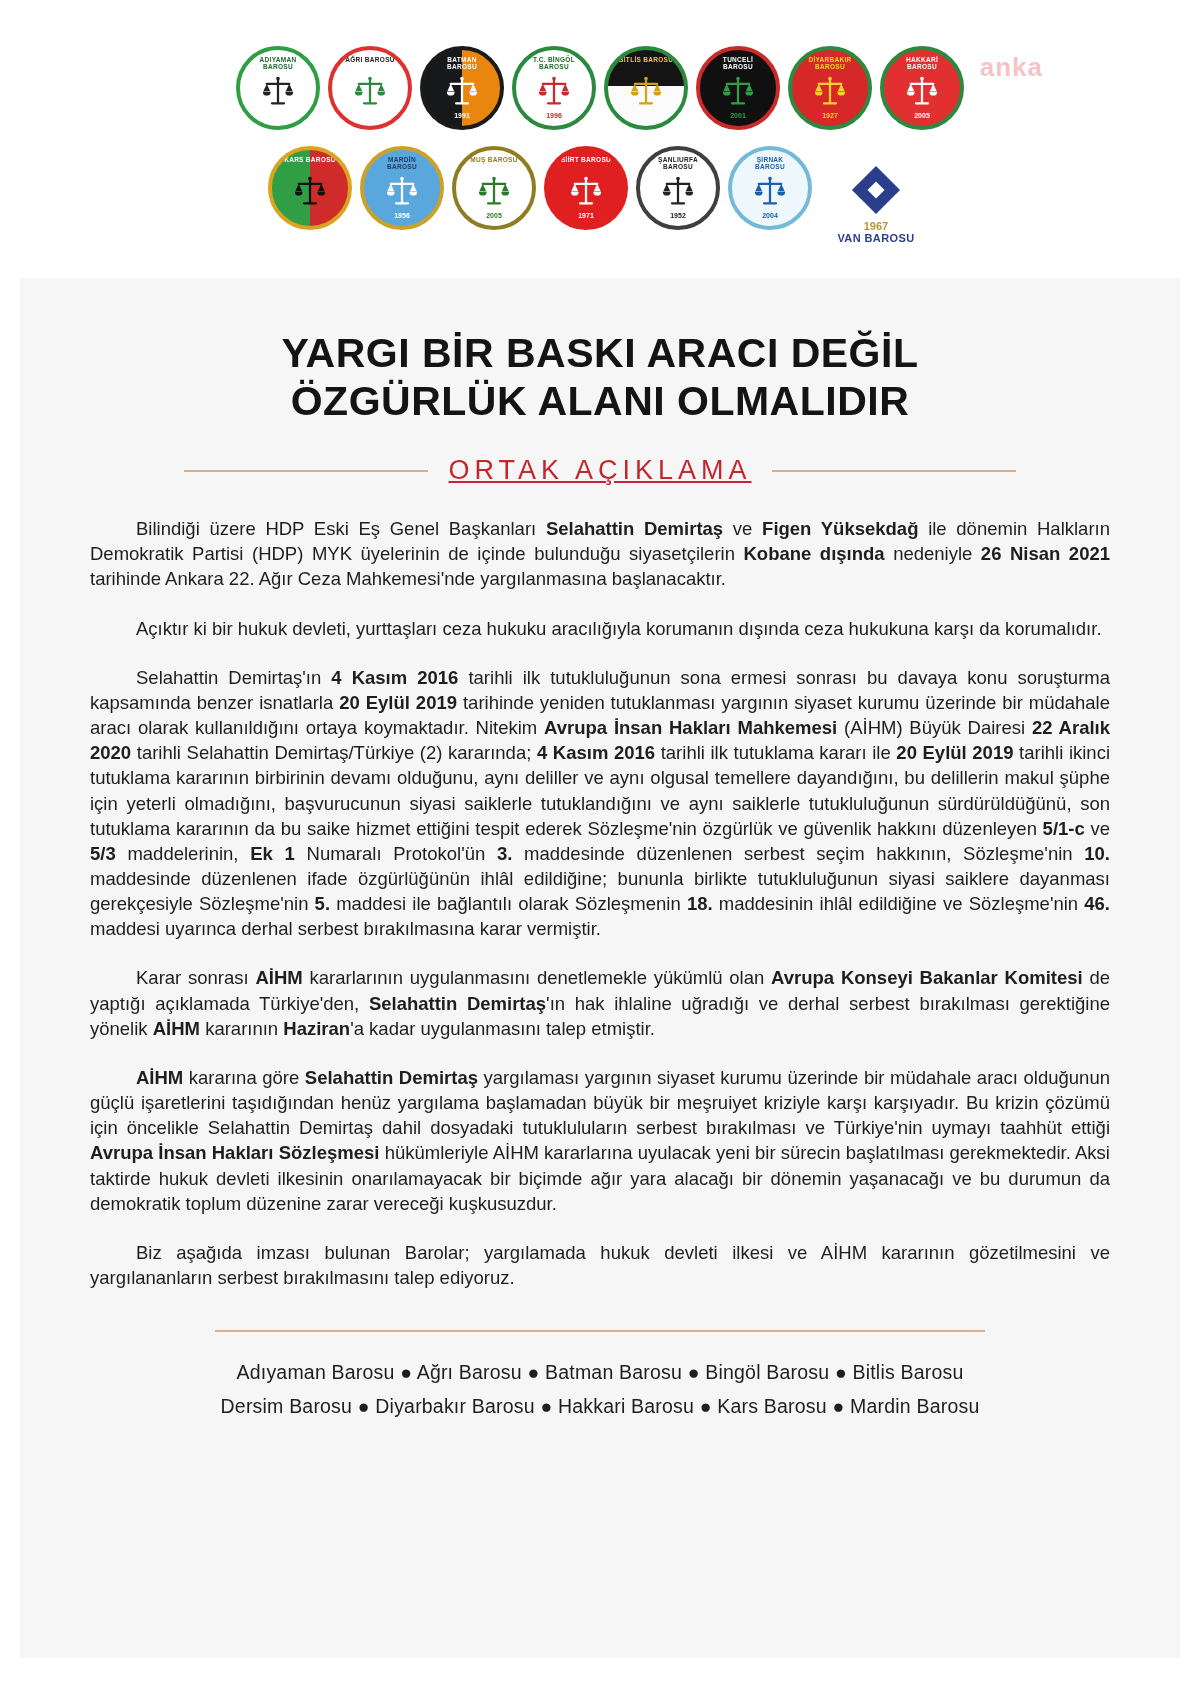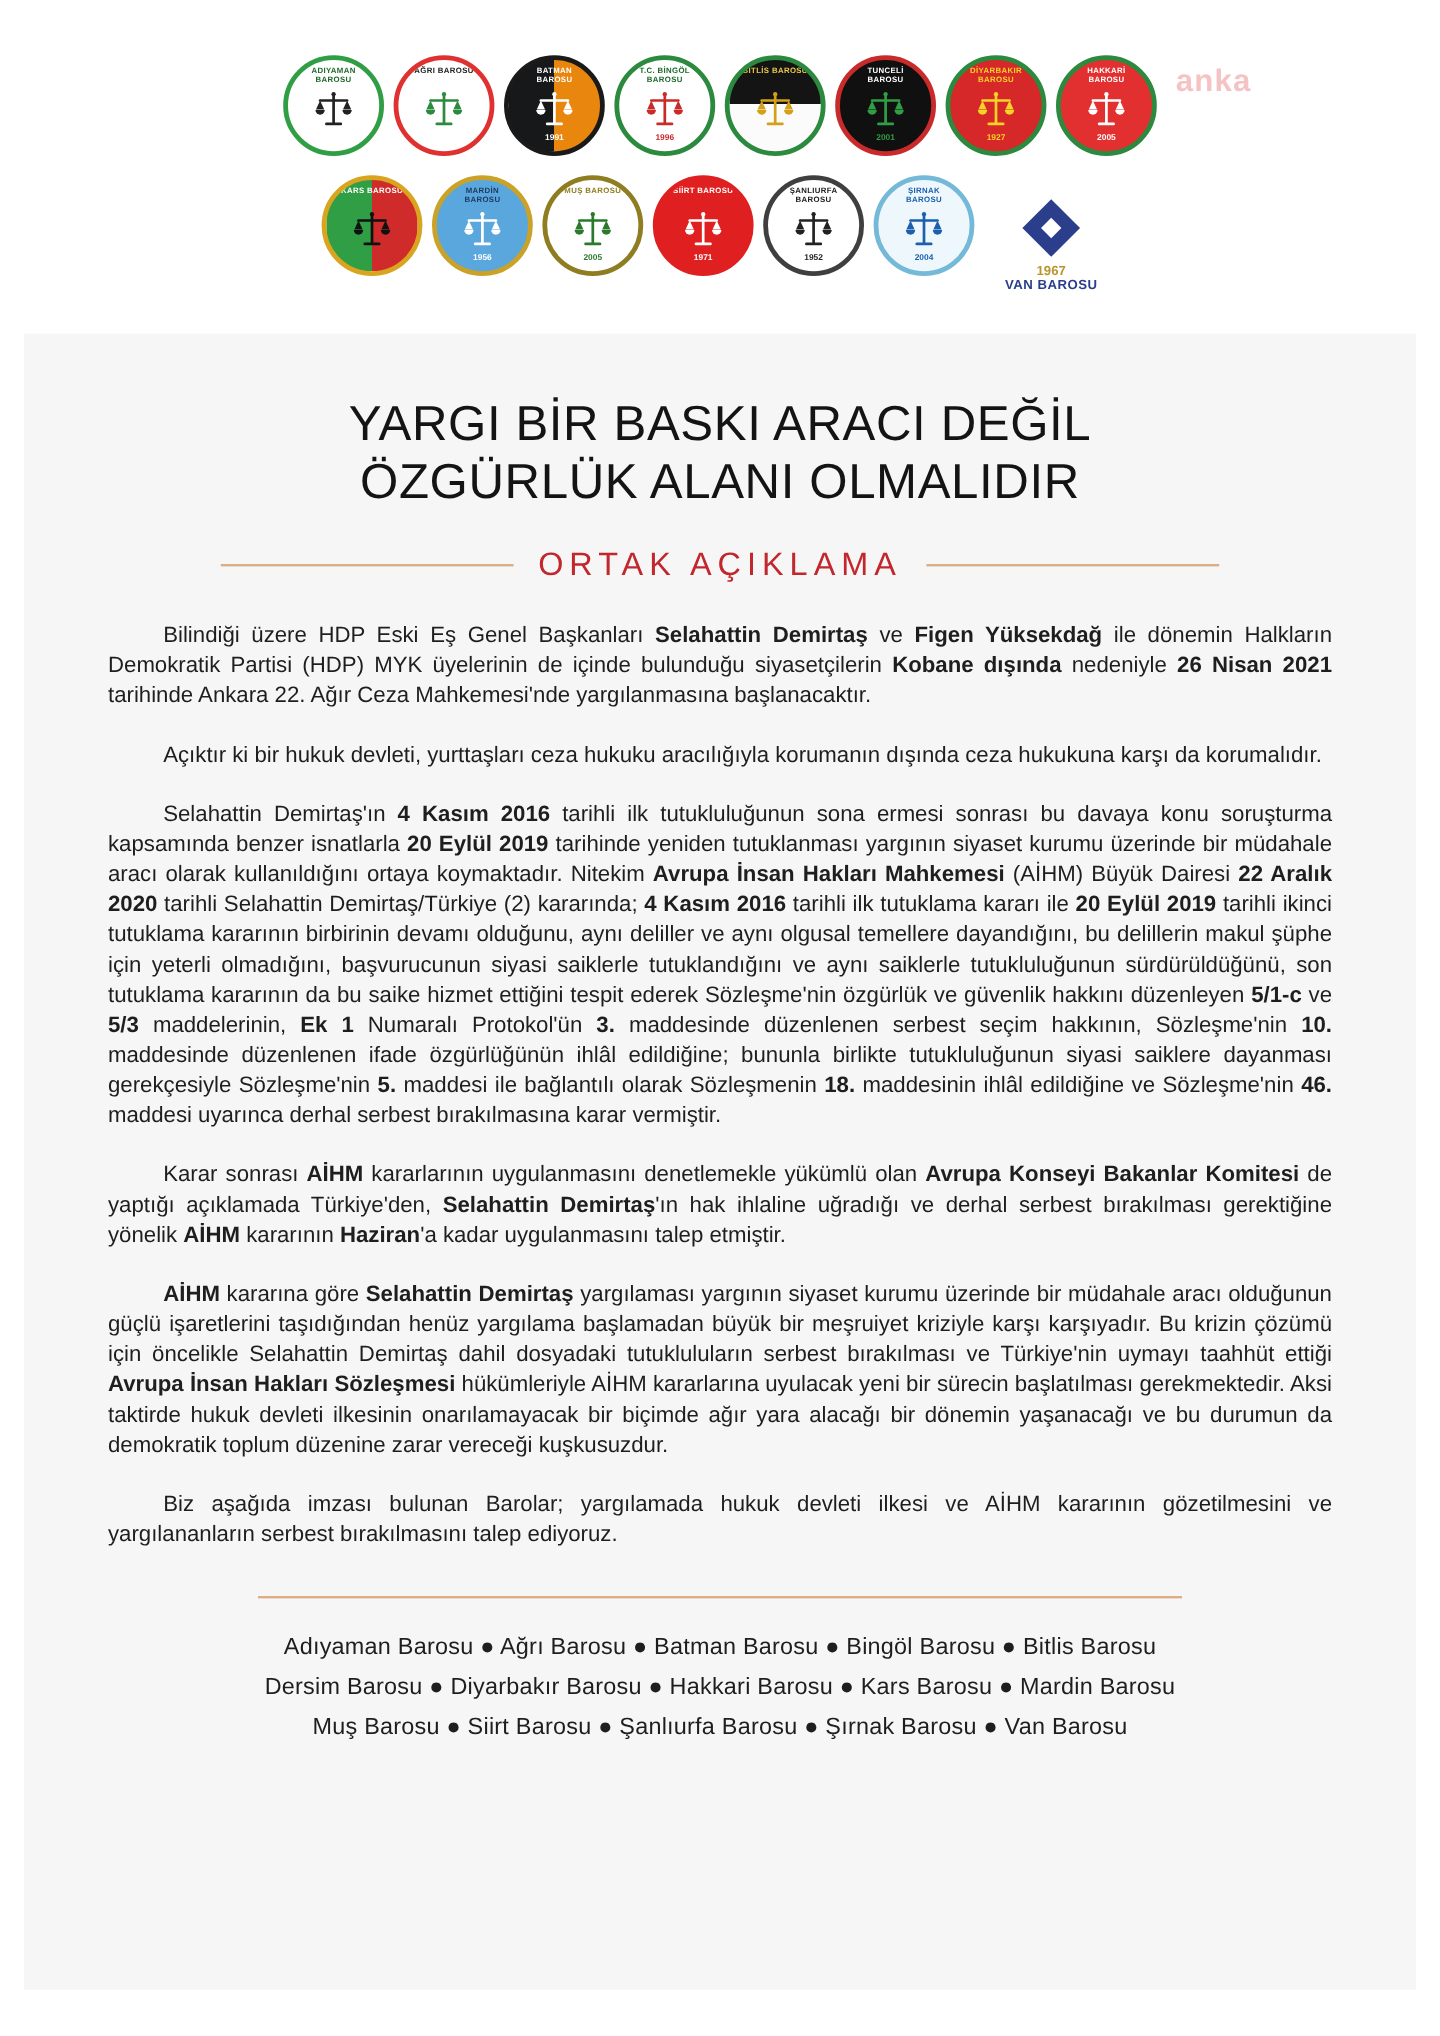--- a/index.html
+++ b/index.html
@@ -40,21 +40,21 @@
     display:flex;align-items:center;justify-content:center;margin-bottom:14px;}
   .van-diamond .hole{width:12px;height:12px;background:#ffffff;}
   .van-year{font-size:11px;font-weight:bold;line-height:1;}
   .van-name{font-size:11px;font-weight:bold;letter-spacing:.4px;line-height:1.25;}
   
   .card{
     margin:30px 20px 0;background:#f7f6f7;box-sizing:border-box;
     padding:30px 70px 60px;min-height:1380px;
   }
   .title{
-    text-align:center;font-weight:400;font-size:41px;line-height:1.16;
+    text-align:center;font-weight:700;font-size:41px;line-height:1.16;
     letter-spacing:.5px;color:#141414;margin-top:22px;
   }
   .subtitle-row{
     display:flex;align-items:center;justify-content:center;gap:20px;
     width:832px;margin:30px auto 0;
   }
   .subtitle-rule{height:2px;flex:1;}
   .subtitle-text{font-size:27px;font-weight:400;letter-spacing:5px;white-space:nowrap;}
   .body-text{margin-top:30px;}
   .para{
@@ -308,33 +308,32 @@
 </div>
 
 <div class="card" id="card" style="background: rgb(247, 246, 247);">
   <div class="title">
     <div>YARGI BİR BASKI ARACI DEĞİL</div>
     <div>ÖZGÜRLÜK ALANI OLMALIDIR</div>
   </div>
 
   <div class="subtitle-row">
     <div class="subtitle-rule" id="rule-left" style="background: rgb(221, 174, 133);"></div>
-    <div class="subtitle-text" id="subtitle-text" style="color: rgb(193, 39, 45);">ORTAK AÇIKLAMA</div>
+    <div class="subtitle-text" id="subtitle-text" style="color: rgb(193, 39, 45); text-decoration: underline;">ORTAK AÇIKLAMA</div>
     <div class="subtitle-rule" id="rule-right" style="background: rgb(221, 174, 133);"></div>
   </div>
 
   <div class="body-text" id="paragraphs">
       <p class="para">Bilindiği üzere HDP Eski Eş Genel Başkanları <b>Selahattin Demirtaş</b> ve <b>Figen Yüksekdağ</b> ile dönemin Halkların Demokratik Partisi (HDP) MYK üyelerinin de içinde bulunduğu siyasetçilerin <b>Kobane dışında</b> nedeniyle <b>26 Nisan 2021</b> tarihinde Ankara 22. Ağır Ceza Mahkemesi'nde yargılanmasına başlanacaktır.</p>
       <p class="para">Açıktır ki bir hukuk devleti, yurttaşları ceza hukuku aracılığıyla korumanın dışında ceza hukukuna karşı da korumalıdır.</p>
       <p class="para">Selahattin Demirtaş'ın <b>4 Kasım 2016</b> tarihli ilk tutukluluğunun sona ermesi sonrası bu davaya konu soruşturma kapsamında benzer isnatlarla <b>20 Eylül 2019</b> tarihinde yeniden tutuklanması yargının siyaset kurumu üzerinde bir müdahale aracı olarak kullanıldığını ortaya koymaktadır. Nitekim <b>Avrupa İnsan Hakları Mahkemesi</b> (AİHM) Büyük Dairesi <b>22 Aralık 2020</b> tarihli Selahattin Demirtaş/Türkiye (2) kararında; <b>4 Kasım 2016</b> tarihli ilk tutuklama kararı ile <b>20 Eylül 2019</b> tarihli ikinci tutuklama kararının birbirinin devamı olduğunu, aynı deliller ve aynı olgusal temellere dayandığını, bu delillerin makul şüphe için yeterli olmadığını, başvurucunun siyasi saiklerle tutuklandığını ve aynı saiklerle tutukluluğunun sürdürüldüğünü, son tutuklama kararının da bu saike hizmet ettiğini tespit ederek Sözleşme'nin özgürlük ve güvenlik hakkını düzenleyen <b>5/1-c</b> ve <b>5/3</b> maddelerinin, <b>Ek 1</b> Numaralı Protokol'ün <b>3.</b> maddesinde düzenlenen serbest seçim hakkının, Sözleşme'nin <b>10.</b> maddesinde düzenlenen ifade özgürlüğünün ihlâl edildiğine; bununla birlikte tutukluluğunun siyasi saiklere dayanması gerekçesiyle Sözleşme'nin <b>5.</b> maddesi ile bağlantılı olarak Sözleşmenin <b>18.</b> maddesinin ihlâl edildiğine ve Sözleşme'nin <b>46.</b> maddesi uyarınca derhal serbest bırakılmasına karar vermiştir.</p>
       <p class="para">Karar sonrası <b>AİHM</b> kararlarının uygulanmasını denetlemekle yükümlü olan <b>Avrupa Konseyi Bakanlar Komitesi</b> de yaptığı açıklamada Türkiye'den, <b>Selahattin Demirtaş</b>'ın hak ihlaline uğradığı ve derhal serbest bırakılması gerektiğine yönelik <b>AİHM</b> kararının <b>Haziran</b>'a kadar uygulanmasını talep etmiştir.</p>
       <p class="para"><b>AİHM</b> kararına göre <b>Selahattin Demirtaş</b> yargılaması yargının siyaset kurumu üzerinde bir müdahale aracı olduğunun güçlü işaretlerini taşıdığından henüz yargılama başlamadan büyük bir meşruiyet kriziyle karşı karşıyadır. Bu krizin çözümü için öncelikle Selahattin Demirtaş dahil dosyadaki tutukluluların serbest bırakılması ve Türkiye'nin uymayı taahhüt ettiği <b>Avrupa İnsan Hakları Sözleşmesi</b> hükümleriyle AİHM kararlarına uyulacak yeni bir sürecin başlatılması gerekmektedir. Aksi taktirde hukuk devleti ilkesinin onarılamayacak bir biçimde ağır yara alacağı bir dönemin yaşanacağı ve bu durumun da demokratik toplum düzenine zarar vereceği kuşkusuzdur.</p>
       <p class="para all-bold">Biz aşağıda imzası bulunan Barolar; yargılamada hukuk devleti ilkesi ve AİHM kararının gözetilmesini ve yargılananların serbest bırakılmasını talep ediyoruz.</p>
     </div>
 
   <div class="separator" id="separator" style="background: rgb(221, 174, 133);"></div>
 
   <div class="signatories" id="signatories">
       <div class="sig-line">Adıyaman Barosu ● Ağrı Barosu ● Batman Barosu ● Bingöl Barosu ● Bitlis Barosu</div>
       <div class="sig-line">Dersim Barosu ● Diyarbakır Barosu ● Hakkari Barosu ● Kars Barosu ● Mardin Barosu</div>
-      <div class="sig-line">Muş Barosu ● Siirt Barosu ● Şanlıurfa Barosu ● Şırnak Barosu ● Van Barosu</div>
     </div>
 </div>
 
 </body></html>

